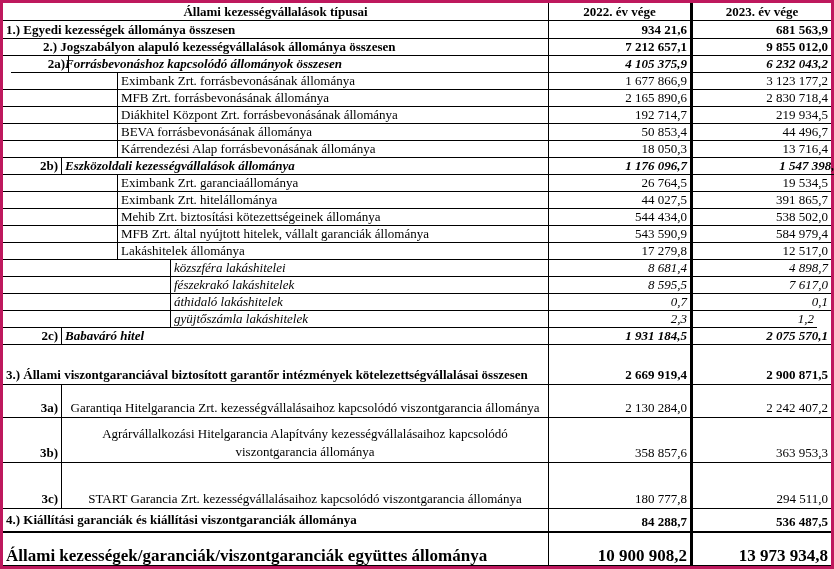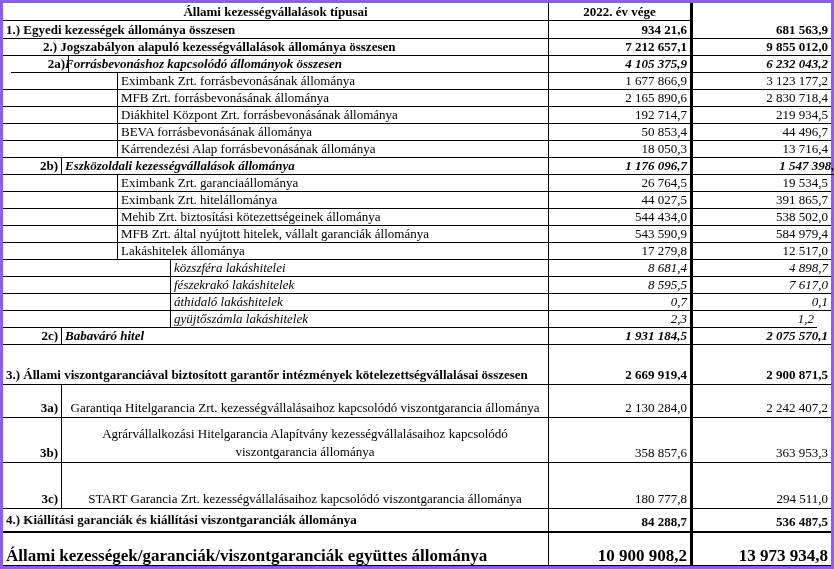--- a/index.html
+++ b/index.html
@@ -1,35 +1,36 @@
 <!DOCTYPE html>
 <html><head>
 <meta charset="utf-8">
 <style>
   html,body{margin:0;padding:0;background:#fff;}
   body{width:834px;height:569px;position:relative;overflow:hidden;font-family:"Liberation Serif",serif;color:#000;}
-  .tbl{position:absolute;left:0;top:0;width:834px;height:569px;box-sizing:border-box;border:3px solid #8b5cf6;}
+  .tbl{position:absolute;left:0;top:0;width:834px;height:569px;box-sizing:border-box;border:3px solid #be185d;}
   .cell{position:absolute;box-sizing:border-box;border-right:1px solid #000;border-bottom:1px solid #000;font-size:13px;line-height:16px;white-space:nowrap;overflow:hidden;padding:0 3px;display:flex;align-items:center;}
   .b{font-weight:bold;}
   .i{font-style:italic;}
   .r{justify-content:flex-end;}
   .c{justify-content:center;}
   .bot{align-items:flex-end;padding-bottom:1px;}
   .thickR{border-right:3px solid #000;}
   .thickB{border-bottom:2px solid #000;}
   .big{font-size:17px;}
   .wrap{white-space:normal;text-align:center;line-height:18px;}
 </style>
 </head>
 <body>
 
 <div class="tbl">
 
   <div class="cell b c" style="left:0;top:0;width:546px;height:18px;">Állami kezességvállalások típusai</div>
   <div class="cell b c thickR" style="left:546px;top:0;width:144px;height:18px;">2022. év vége</div>
+  <div class="cell b c" style="left:690px;top:0;width:138px;height:18px;border-right:none;">2023. év vége</div>
 
   <div id="rows">
       <div class="cell b" style="left: 0px; top: 18px; width: 546px; height: 18px;">1.) Egyedi kezességek állománya összesen</div>
       <div class="cell r thickR b" style="left: 546px; top: 18px; width: 144px; height: 18px;">934 21,6</div>
       <div class="cell r b" style="left: 690px; top: 18px; width: 138px; height: 18px; border-right: none;">681 563,9</div>
       <div class="cell b" style="left: 0px; top: 36px; width: 546px; height: 17px; padding-left: 40px;">2.) Jogszabályon alapuló kezességvállalások állománya összesen</div>
       <div class="cell r thickR b" style="left: 546px; top: 36px; width: 144px; height: 17px;">7 212 657,1</div>
       <div class="cell r b" style="left: 690px; top: 36px; width: 138px; height: 17px; border-right: none;">9 855 012,0</div>
       <div class="cell b r" style="left: 8px; top: 53px; width: 58px; height: 17px;">2a)</div>
       <div class="cell b i" style="left: 59px; top: 53px; width: 487px; height: 17px;">Forrásbevonáshoz kapcsolódó állományok összesen</div>

